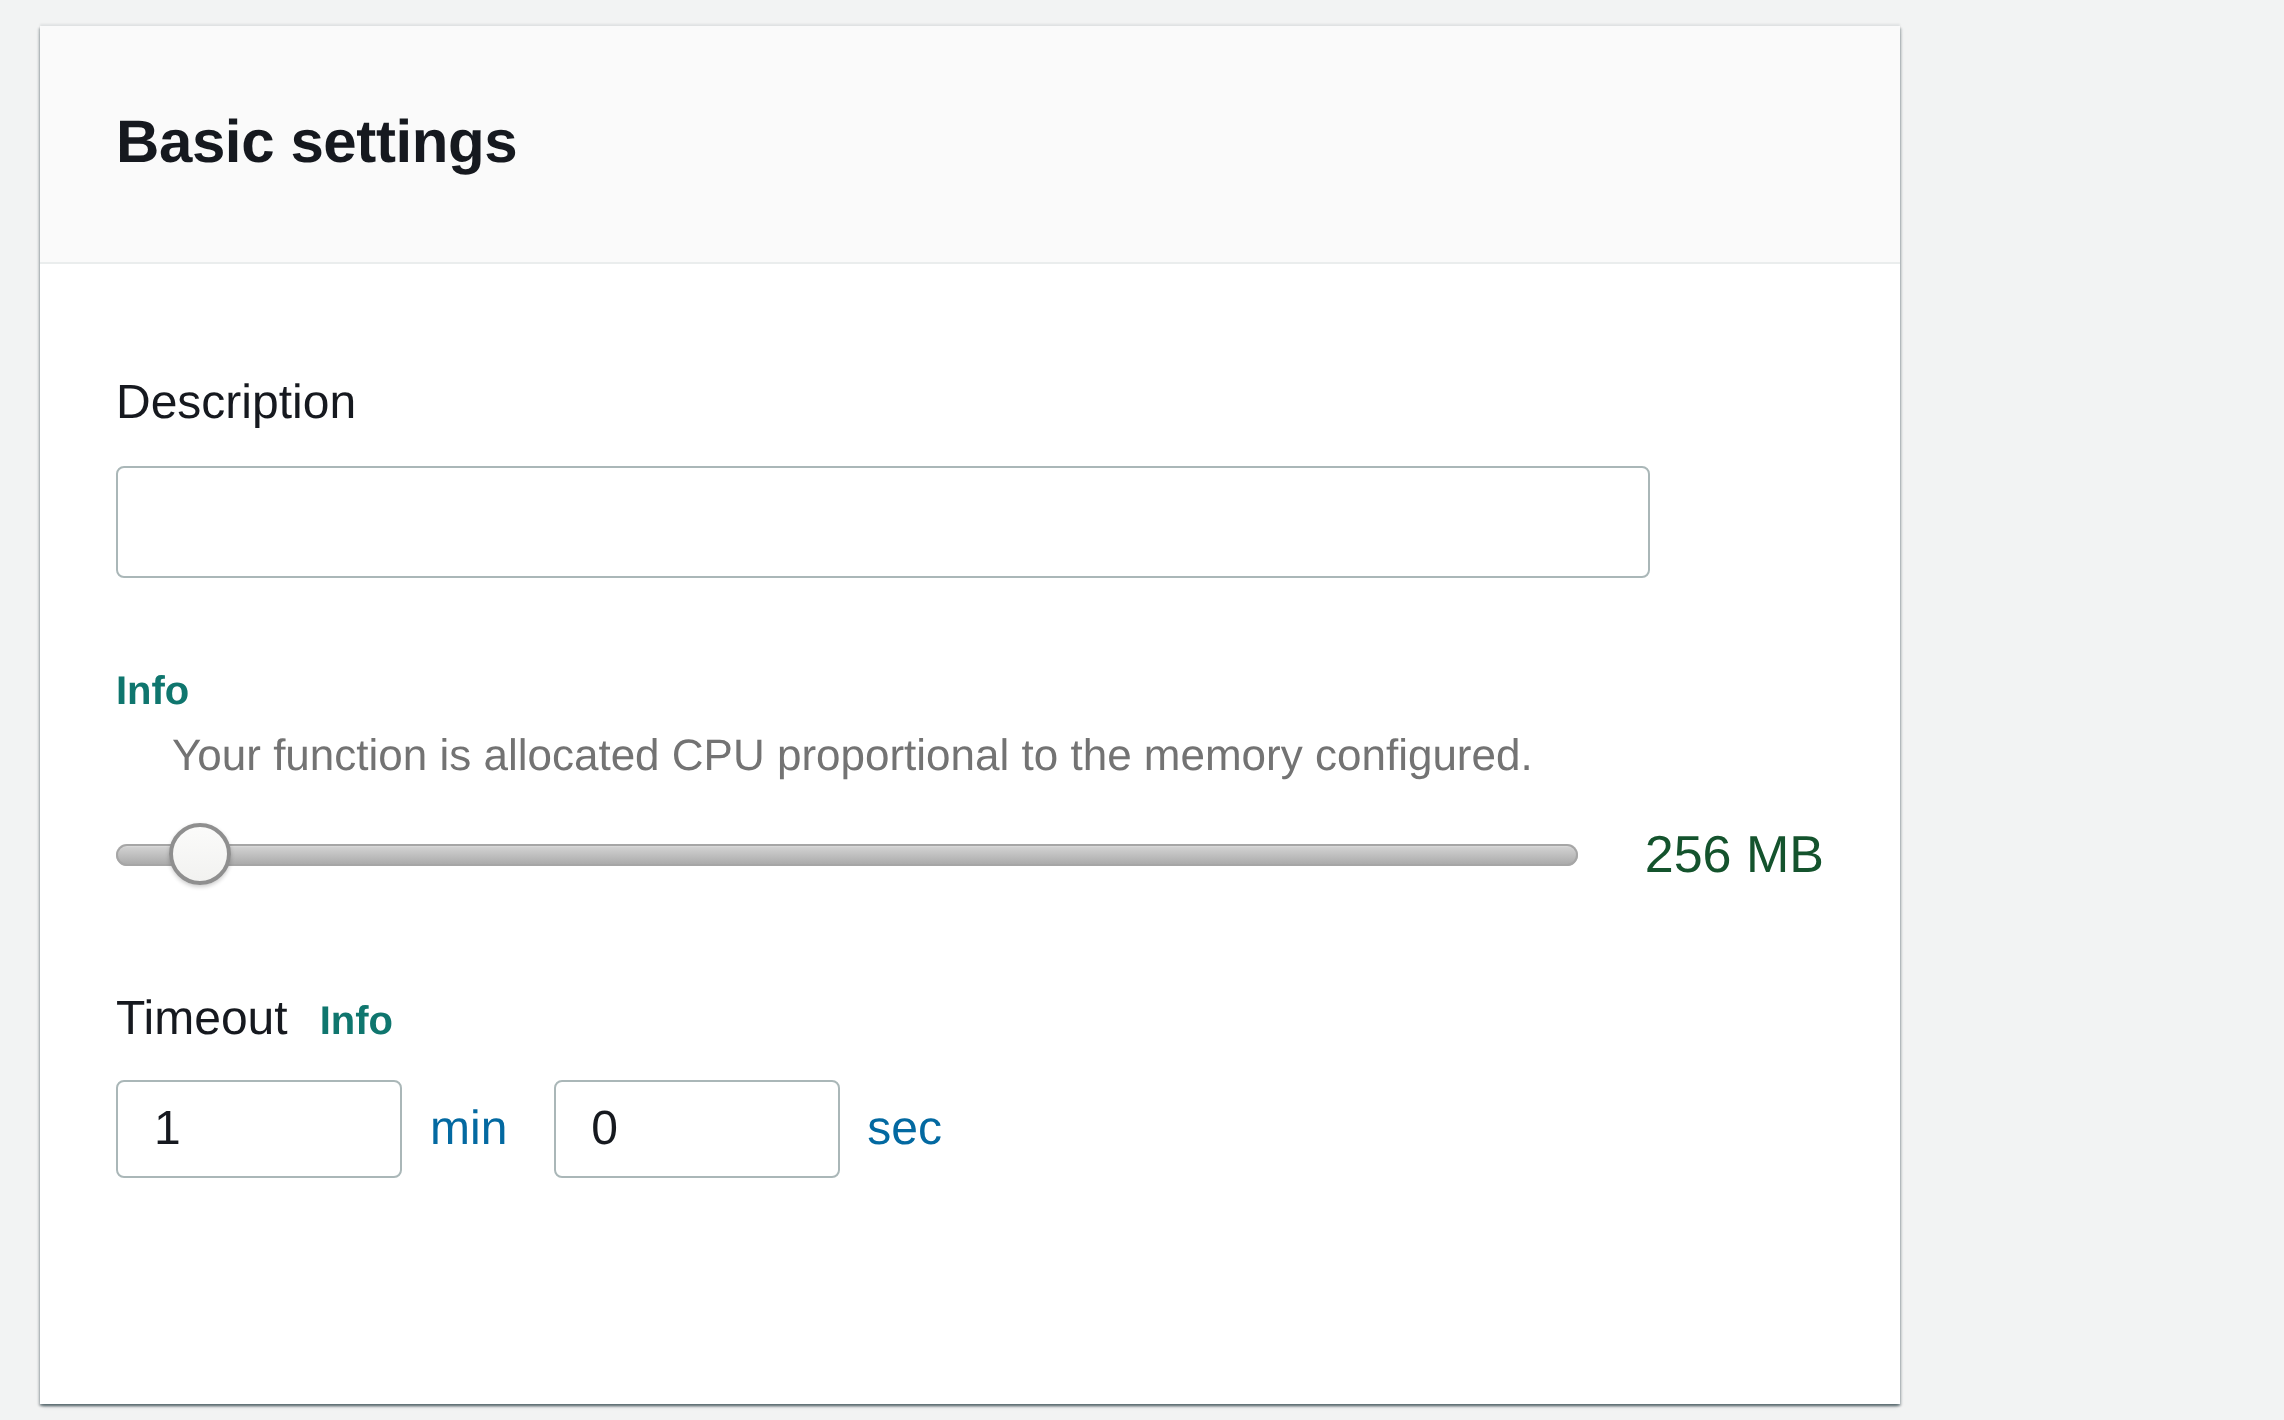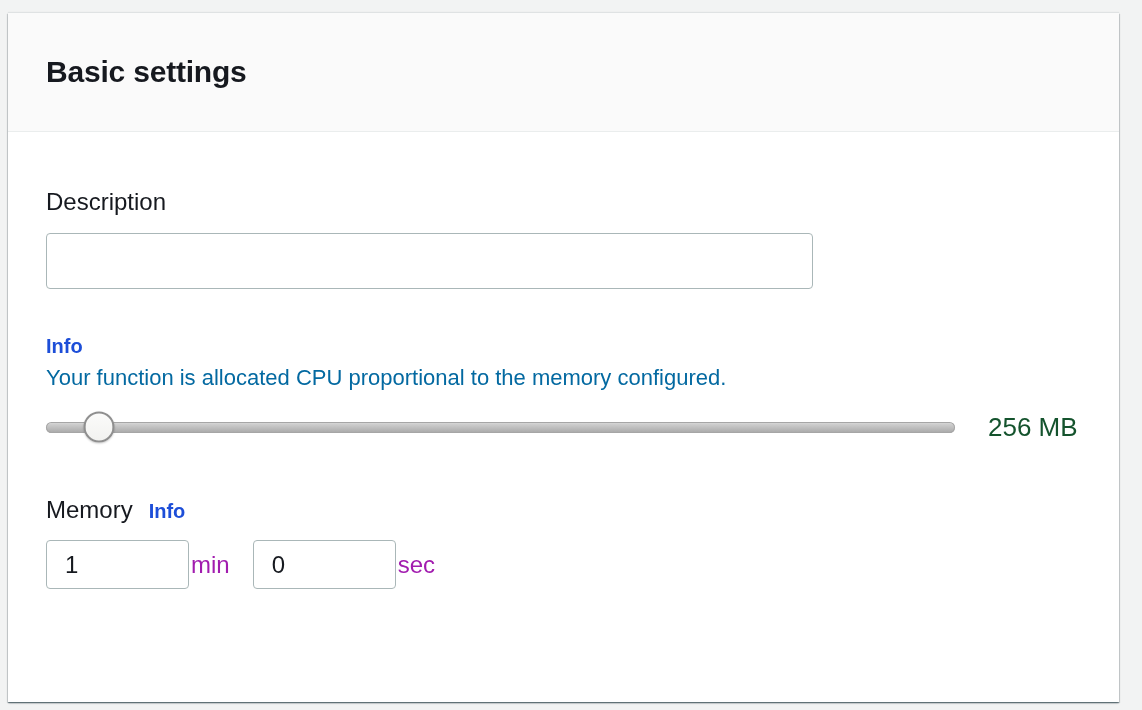--- a/index.html
+++ b/index.html
@@ -6,23 +6,23 @@
     margin: 0;
     padding: 0;
     width: 1142px;
     height: 710px;
     background: #f2f3f3;
     font-family: "Liberation Sans", "DejaVu Sans", sans-serif;
     overflow: hidden;
   }
   .card {
     position: absolute;
-    left: 8px;
+    left: 20px;
     top: 13px;
-    width: 1111px;
+    width: 930px;
     height: 689px;
     background: #ffffff;
     box-shadow:
       0 1px 1px 0 rgba(0,28,36,0.35),
       0 2px 2px -1px rgba(0,28,36,0.30),
       1px 1px 1px 0 rgba(0,28,36,0.12),
       -1px 1px 1px 0 rgba(0,28,36,0.12),
       0 -1px 1px 0 rgba(0,28,36,0.08);
     box-sizing: border-box;
   }
@@ -50,21 +50,21 @@
     line-height: 32px;
   }
   .label-row {
     display: flex;
     align-items: baseline;
     gap: 16px;
   }
   .info-link {
     font-size: 20px;
     font-weight: 700;
-    color: #1d4ed8;
+    color: #0f766e;
     cursor: pointer;
     text-decoration: none;
   }
   .text-input {
     box-sizing: border-box;
     width: 767px;
     height: 56px;
     border: 1px solid #aab7b8;
     border-radius: 4px;
     margin-top: 15px;
@@ -72,23 +72,24 @@
     padding: 0 16px;
     color: #16191f;
     background: #ffffff;
     outline: none;
     font-family: inherit;
     display: block;
   }
   .memory-section { margin-top: 46px; }
   .helper {
     font-size: 22px;
-    color: #0369a1;
+    color: #737373;
     line-height: 28px;
     margin-top: 6px;
+    margin-left: 28px;
   }
   .slider-row {
     display: flex;
     align-items: center;
     margin-top: 18px;
     height: 34px;
   }
   .slider-track {
     position: relative;
     width: 909px;
@@ -132,22 +133,22 @@
     border-radius: 4px;
     font-size: 24px;
     padding: 0 18px;
     color: #16191f;
     background: #ffffff;
     outline: none;
     font-family: inherit;
   }
   .unit {
     font-size: 24px;
-    color: #a21caf;
-    margin-left: 2px;
+    color: #0369a1;
+    margin-left: 14px;
   }
   .unit-min { margin-right: 23px; }
 </style>
 </head>
 <body>
 
 <div class="card">
 
   <div class="card-header">
     <span class="card-title">Basic settings</span>
@@ -168,21 +169,21 @@
       <div class="slider-row">
         <div class="slider-track">
           <div class="slider-handle" style="left: 5.8%;"></div>
         </div>
         <span class="slider-value">256 MB</span>
       </div>
     </div>
 
     <div class="timeout-section">
       <div class="label-row">
-        <span class="field-label">Memory</span>
+        <span class="field-label">Timeout</span>
         <a class="info-link" href="#">Info</a>
       </div>
       <div class="timeout-inputs">
         <input class="small-input" type="text" value="1" style="">
         <span class="unit unit-min">min</span>
         <input class="small-input" type="text" value="0" style="">
         <span class="unit">sec</span>
       </div>
     </div>
 

